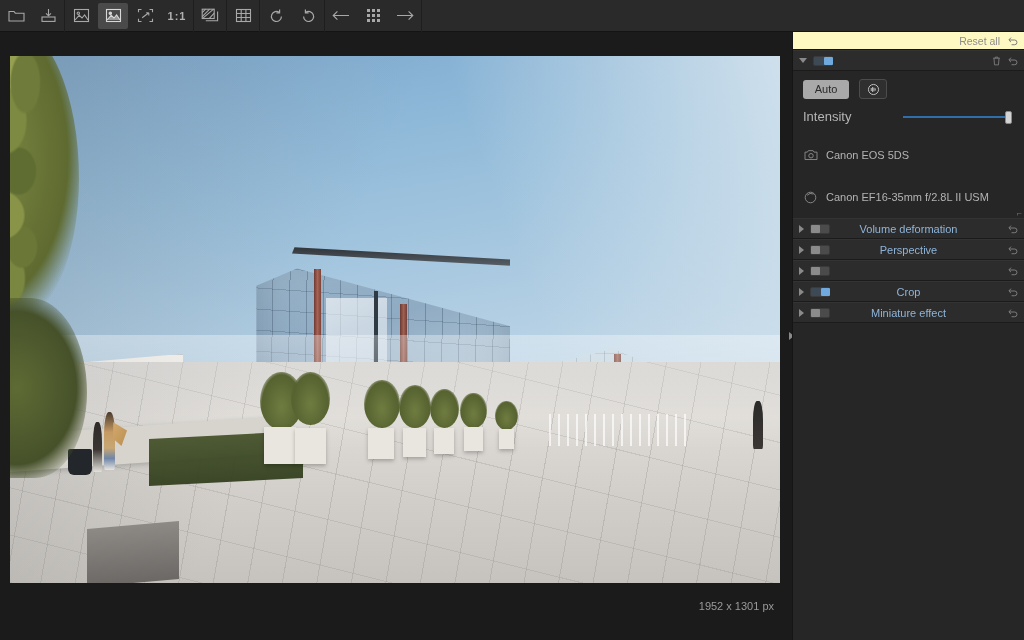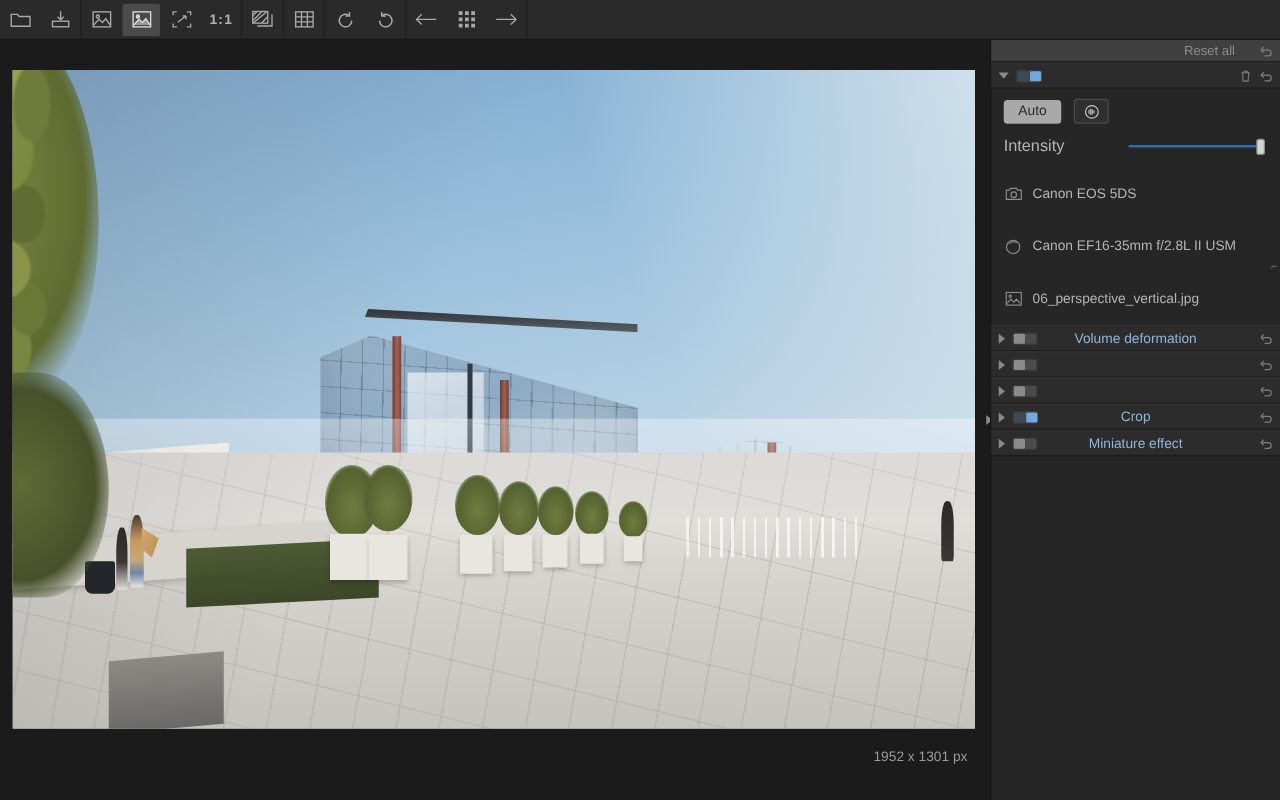--- a/index.html
+++ b/index.html
@@ -234,23 +234,23 @@
   }
 
   
   #panel{
     position:absolute; left:792px; top:32px; width:232px; height:608px;
     background:#262626;
     border-left:1px solid #151515;
     font-size:11px; color:#b9b9b9;
   }
   #panel-top{
-    height:18px; background:#404040;
+    height:18px; background:#fef9c3;
     display:flex; align-items:center; justify-content:flex-end;
-    padding-right:6px; gap:19px;
+    padding-right:6px; gap:7px;
     border-bottom:1px solid #141414;
   }
   #reset-all{ font-size:10.5px; color:#8d8d8d; }
 
   .sec-header{
     height:21px; display:flex; align-items:center;
     padding:0 6px; gap:6px;
     background:#2c2c2c;
     border-bottom:1px solid #1b1b1b;
     border-top:1px solid #333;
@@ -554,30 +554,20 @@
       <div class="meta-row">
         <span class="meta-ico">
           <svg width="13" height="13" viewBox="0 0 14 14" fill="none" stroke="currentColor" stroke-width="1">
             <circle cx="7" cy="7" r="5.7"></circle>
             <path d="M3.4 4.6a5.6 5.6 0 0 1 6.8-1.3"></path>
           </svg>
         </span>
         <span>Canon EF16-35mm f/2.8L II USM</span>
       </div>
 
-      <div class="meta-row">
-        <span class="meta-ico">
-          <svg width="14" height="12" viewBox="0 0 15 13" fill="none" stroke="currentColor" stroke-width="1">
-            <rect x="1" y="1" width="13" height="11"></rect>
-            <circle cx="4.4" cy="4.3" r="1"></circle>
-            <path d="M1.5 10.6 5 6.8 7.6 9.4l2.3-2.6 3.2 3.8"></path>
-          </svg>
-        </span>
-        <span>06_perspective_vertical.jpg</span>
-      </div>
     </div>
 
     <div id="panel-bottom-tick">⌐</div>
 
     <div class="sec-header">
       <span class="tri right"></span>
       <span class="toggle">
           <span class="knob"></span>
         </span>
       <span class="sec-title">Volume deformation</span>
@@ -589,20 +579,21 @@
           </svg>
         </span>
       </span>
     </div>
 
     <div class="sec-header">
       <span class="tri right"></span>
       <span class="toggle">
           <span class="knob"></span>
         </span>
+      <span class="sec-title">Perspective</span>
       <span class="hdr-icons">
         <span class="ico">
           <svg width="11" height="10" viewBox="0 0 12 11" fill="none" stroke="currentColor" stroke-width="1.1">
             <path d="M2.2 4.4h6.1a2.6 2.6 0 0 1 0 5.2H5"></path>
               <path d="M4.3 1.8 2 4.4l2.3 2.3"></path>
           </svg>
         </span>
       </span>
     </div>
 

